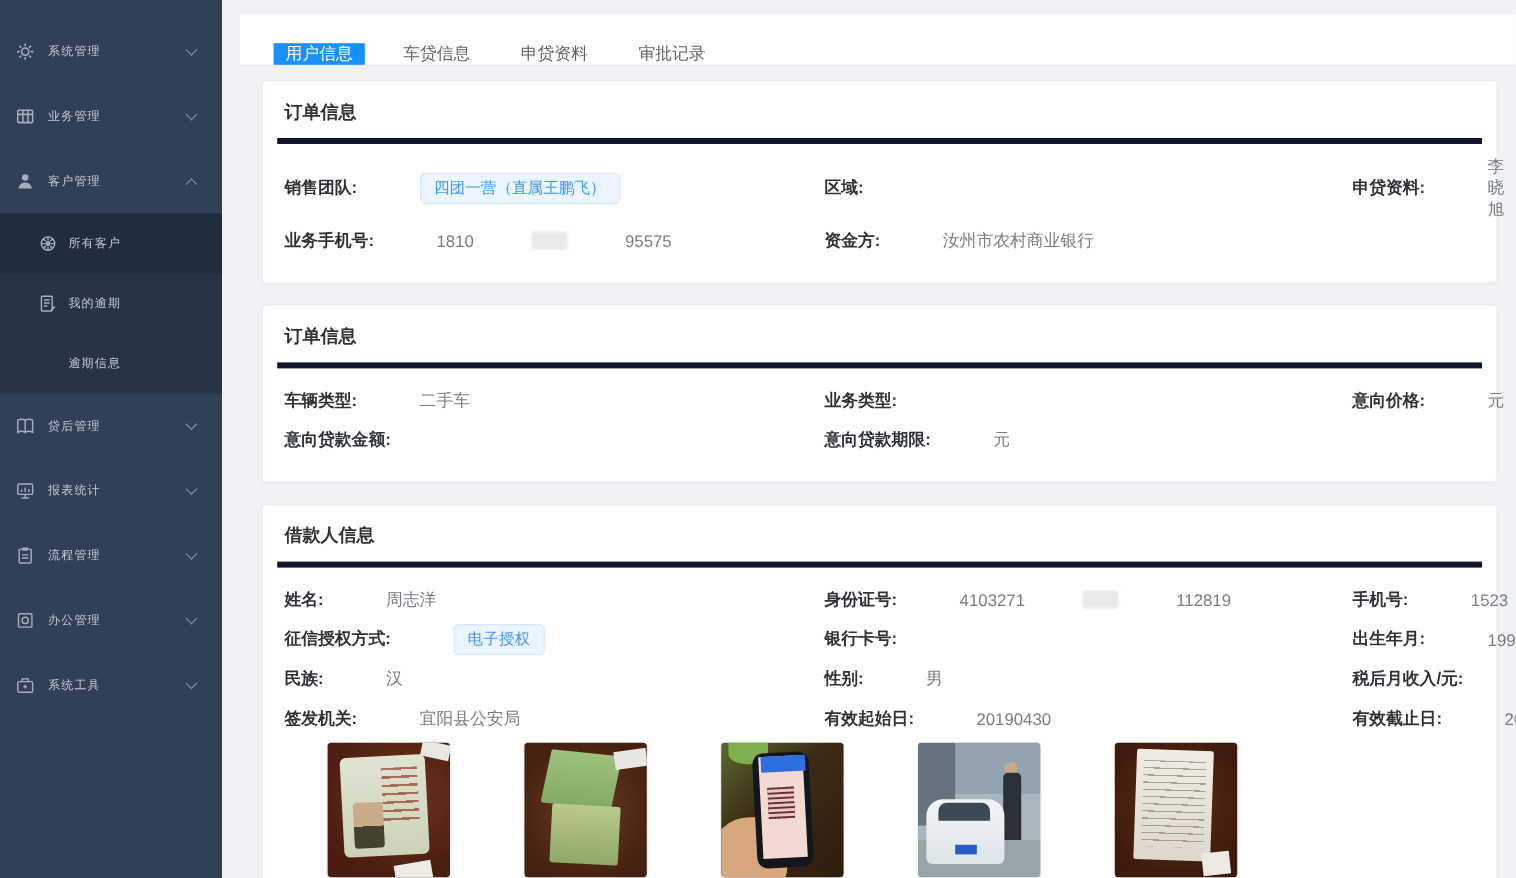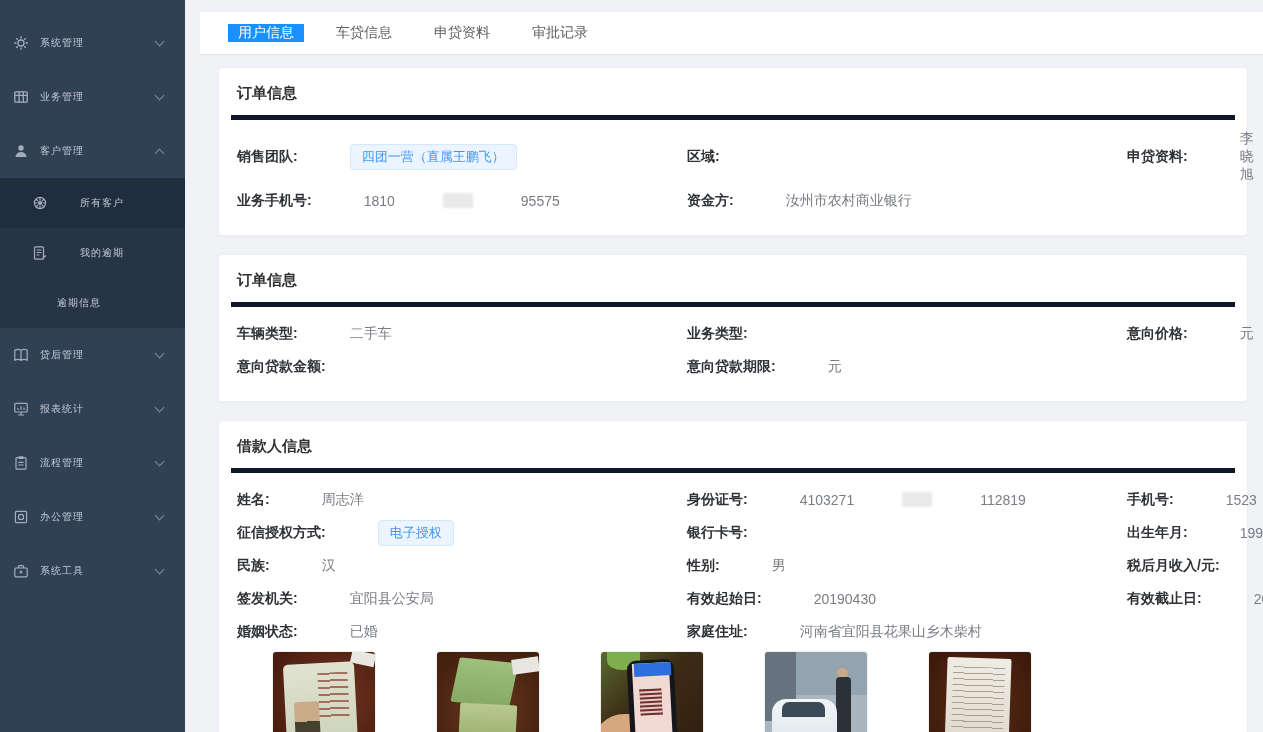--- a/index.html
+++ b/index.html
@@ -21,29 +21,29 @@
   }
   .sicon { width:17px; height:17px; margin-right:11px; color:#a3aebc; display:flex; align-items:center; justify-content:center; }
   .sicon svg { width:16px; height:16px; }
   .chev {
     position:absolute; right:22px; width:7px; height:7px;
     border-right:1.3px solid #808b99; border-bottom:1.3px solid #808b99;
     transform:rotate(45deg); margin-top:-3px;
   }
   .chev.up { transform:rotate(-135deg); margin-top:4px; }
   .submenu { background:#263445; }
-  .submenu .srow { height:50px; padding-left:32px;gap:23px; }
+  .submenu .srow { height:50px; padding-left:32px; }
   .submenu .srow .sicon { width:16px; margin-right:9px; }
   .submenu .srow.noicon { padding-left:57px; }
   .submenu .srow.active { background:#1f2d3d; }
   
   .main { position:absolute; left:185px; top:0; right:0; bottom:0; background:#f0f2f5; }
   .tabbar {
     margin:12px 0 0 15px; height:43px; background:#fff;
-    border-bottom:1px solid #e6e8eb; display:flex; align-items:center;
+    border-bottom:1px solid #e6e8eb; display:flex; align-items:flex-end;
     padding-left:28px;
   }
   .tab {
     display:flex; align-items:center; padding:0 10px; margin-right:22px;
     font-size:14px; color:#606266; cursor:pointer;
   }
   .tab.active { color:#fff; }
   .content { padding:12px 15px 0 33px; }
   .card {
     background:#fff; border:1px solid #ebeef5; border-radius:4px;
@@ -344,30 +344,20 @@
           </div>
           <div class="field">
             <span class="flabel">有效起始日:</span>
             <span class="fvalue">20190430</span>
           </div>
           <div class="field">
             <span class="flabel">有效截止日:</span>
             <span class="fvalue">20390430</span>
           </div>
         </div>
-        <div class="frow">
-          <div class="field">
-            <span class="flabel">婚姻状态:</span>
-            <span class="fvalue">已婚</span>
-          </div>
-          <div class="field">
-            <span class="flabel">家庭住址:</span>
-            <span class="fvalue">河南省宜阳县花果山乡木柴村</span>
-          </div>
-        </div>
         <div class="photos">
           <div class="photo-item">
             <div class="photo k-idcard">
               <i class="card2"></i>
               <i class="s1"></i>
               <i class="s2"></i>
             </div>
           </div>
           <div class="photo-item">
             <div class="photo k-booklet">

